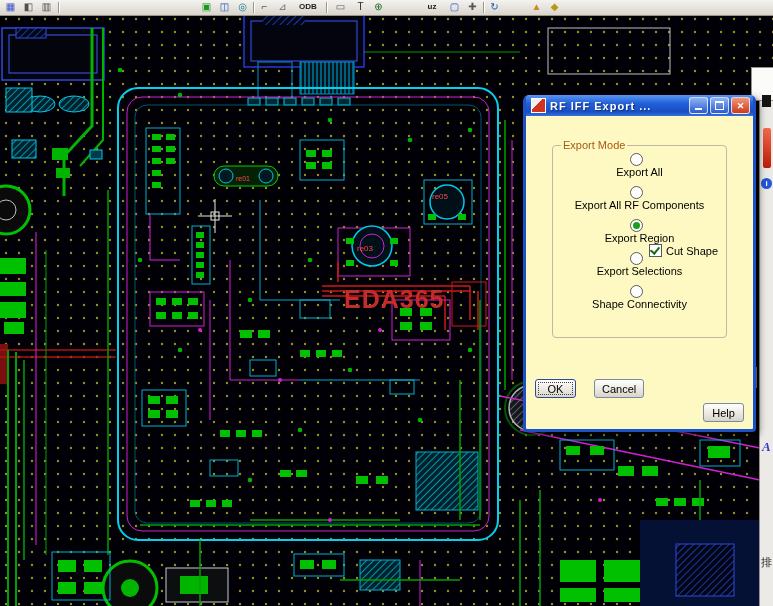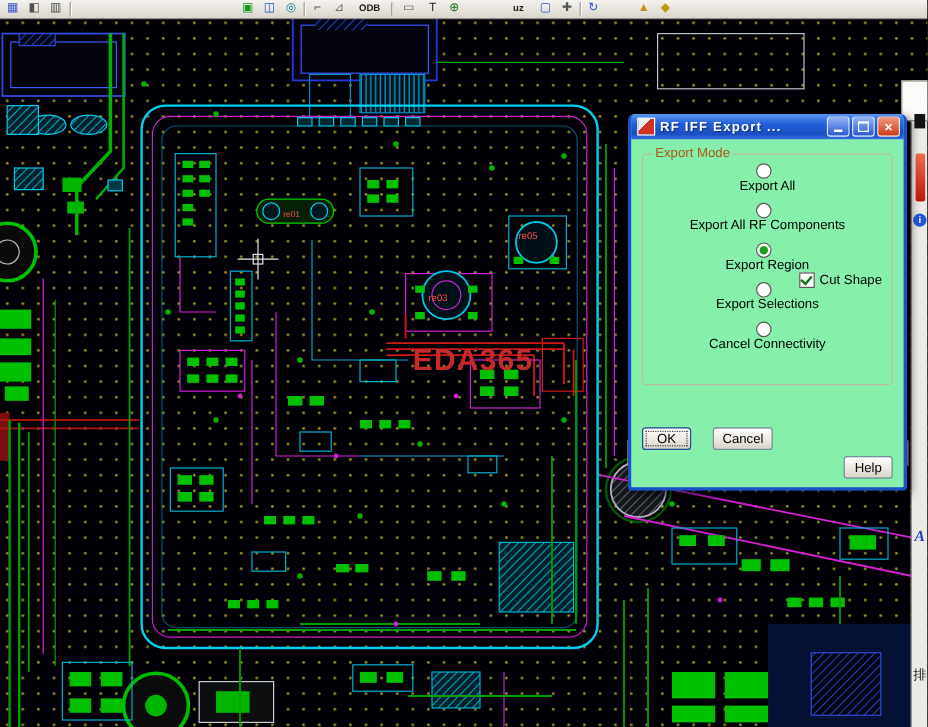--- a/index.html
+++ b/index.html
@@ -26,39 +26,39 @@
   .rs-red{position:absolute;top:61px;left:3px;width:8px;height:40px;border-radius:2px;
           background:linear-gradient(#f26a4e,#bd1a06);}
   .rs-info{position:absolute;top:111px;left:1px;width:11px;height:11px;border-radius:50%;
            background:#2256d6;color:#fff;font-size:8px;line-height:11px;text-align:center;font-weight:bold;}
   .rs-A{position:absolute;top:372px;left:2px;color:#2a3cc8;
         font:italic bold 13px "Liberation Serif",serif;}
   .rs-cjk{position:absolute;top:488px;left:1px;color:#111;font-size:11px;}
 
   
   .dialog{position:absolute;left:523px;top:95px;width:233px;z-index:30;
-          background:#86efac;border:3px solid #1c52c8;border-top:none;
+          background:#fef9c3;border:3px solid #1c52c8;border-top:none;
           border-radius:6px 6px 4px 4px;box-shadow:3px 3px 7px rgba(0,0,0,.55);box-sizing:border-box;}
   .titlebar{height:21px;display:flex;align-items:center;padding:0 3px;
             background:linear-gradient(#5a95f2,#2160d8 40%,#1a4ec2 80%,#3а70e0);
             background:linear-gradient(#5a95f2,#2160d8 40%,#1a4ec2 80%,#3570e0);
             border-radius:4px 4px 0 0;}
   .dlg-ico{width:13px;height:13px;margin:0 4px 0 2px;flex:0 0 auto;
            background:linear-gradient(135deg,#efefef 40%,#d23220 40%);border:1px solid #fff;}
   .dlg-title{color:#fff;font-size:11px;font-weight:bold;flex:1 1 auto;white-space:nowrap;
              overflow:hidden;text-shadow:1px 1px 1px #10307a;letter-spacing:1px;}
   .cap-btn{width:17px;height:15px;margin-left:2px;flex:0 0 auto;border-radius:3px;cursor:pointer;
            border:1px solid rgba(255,255,255,.75);
            background:linear-gradient(#8fb4f4,#2a5ad0);display:flex;align-items:center;justify-content:center;}
   .cap-btn.close{background:linear-gradient(#f0977e,#cd3a16);}
   .glyph-min{width:7px;height:2px;background:#fff;margin-top:7px;}
   .glyph-max{width:7px;height:6px;border:1px solid #fff;border-top:2px solid #fff;}
   .cap-btn.close::after{content:"✕";color:#fff;font-size:9px;font-weight:bold;}
   .dlg-body{padding:6px 9px 7px;}
-  fieldset.group{margin:0;border:1px solid #bdb9a6;border-radius:4px;padding:2px 8px 20px;height:199px;box-sizing:border-box;}
+  fieldset.group{margin:17px;border:1px solid #bdb9a6;border-radius:4px;padding:2px 8px 20px;height:199px;box-sizing:border-box;}
   fieldset.group legend{color:#a85a12;font-size:11px;padding:0 2px;}
   .opt-row{display:flex;align-items:center;height:33px;flex-direction:column;}
   .radio{width:11px;height:11px;border:1px solid #5a5a5a;border-radius:50%;background:#fff;
          margin-right:6px;position:relative;flex:0 0 auto;cursor:pointer;}
   .radio.checked::after{content:"";position:absolute;left:2px;top:2px;right:2px;bottom:2px;
          border-radius:50%;background:#1b9e1b;}
   .opt-label{font-size:11px;color:#000;}
   .cutshape{margin-left:auto;display:flex;align-items:center;}
   .checkbox{width:11px;height:11px;border:1px solid #5a5a5a;background:#fff;margin-right:4px;
             position:relative;flex:0 0 auto;cursor:pointer;}
@@ -414,21 +414,21 @@
           </span>
         </div>
 
         <div class="opt-row">
           <span class="radio"></span>
           <span class="opt-label">Export Selections</span>
         </div>
 
         <div class="opt-row">
           <span class="radio"></span>
-          <span class="opt-label">Cancel Connectivity</span>
+          <span class="opt-label">Shape Connectivity</span>
         </div>
       </fieldset>
 
       <div class="btn-row">
         <button class="xp-btn default">OK</button>
         <button class="xp-btn cancel">Cancel</button>
         <button class="xp-btn help">Help</button>
       </div>
     </div>
   </div>

